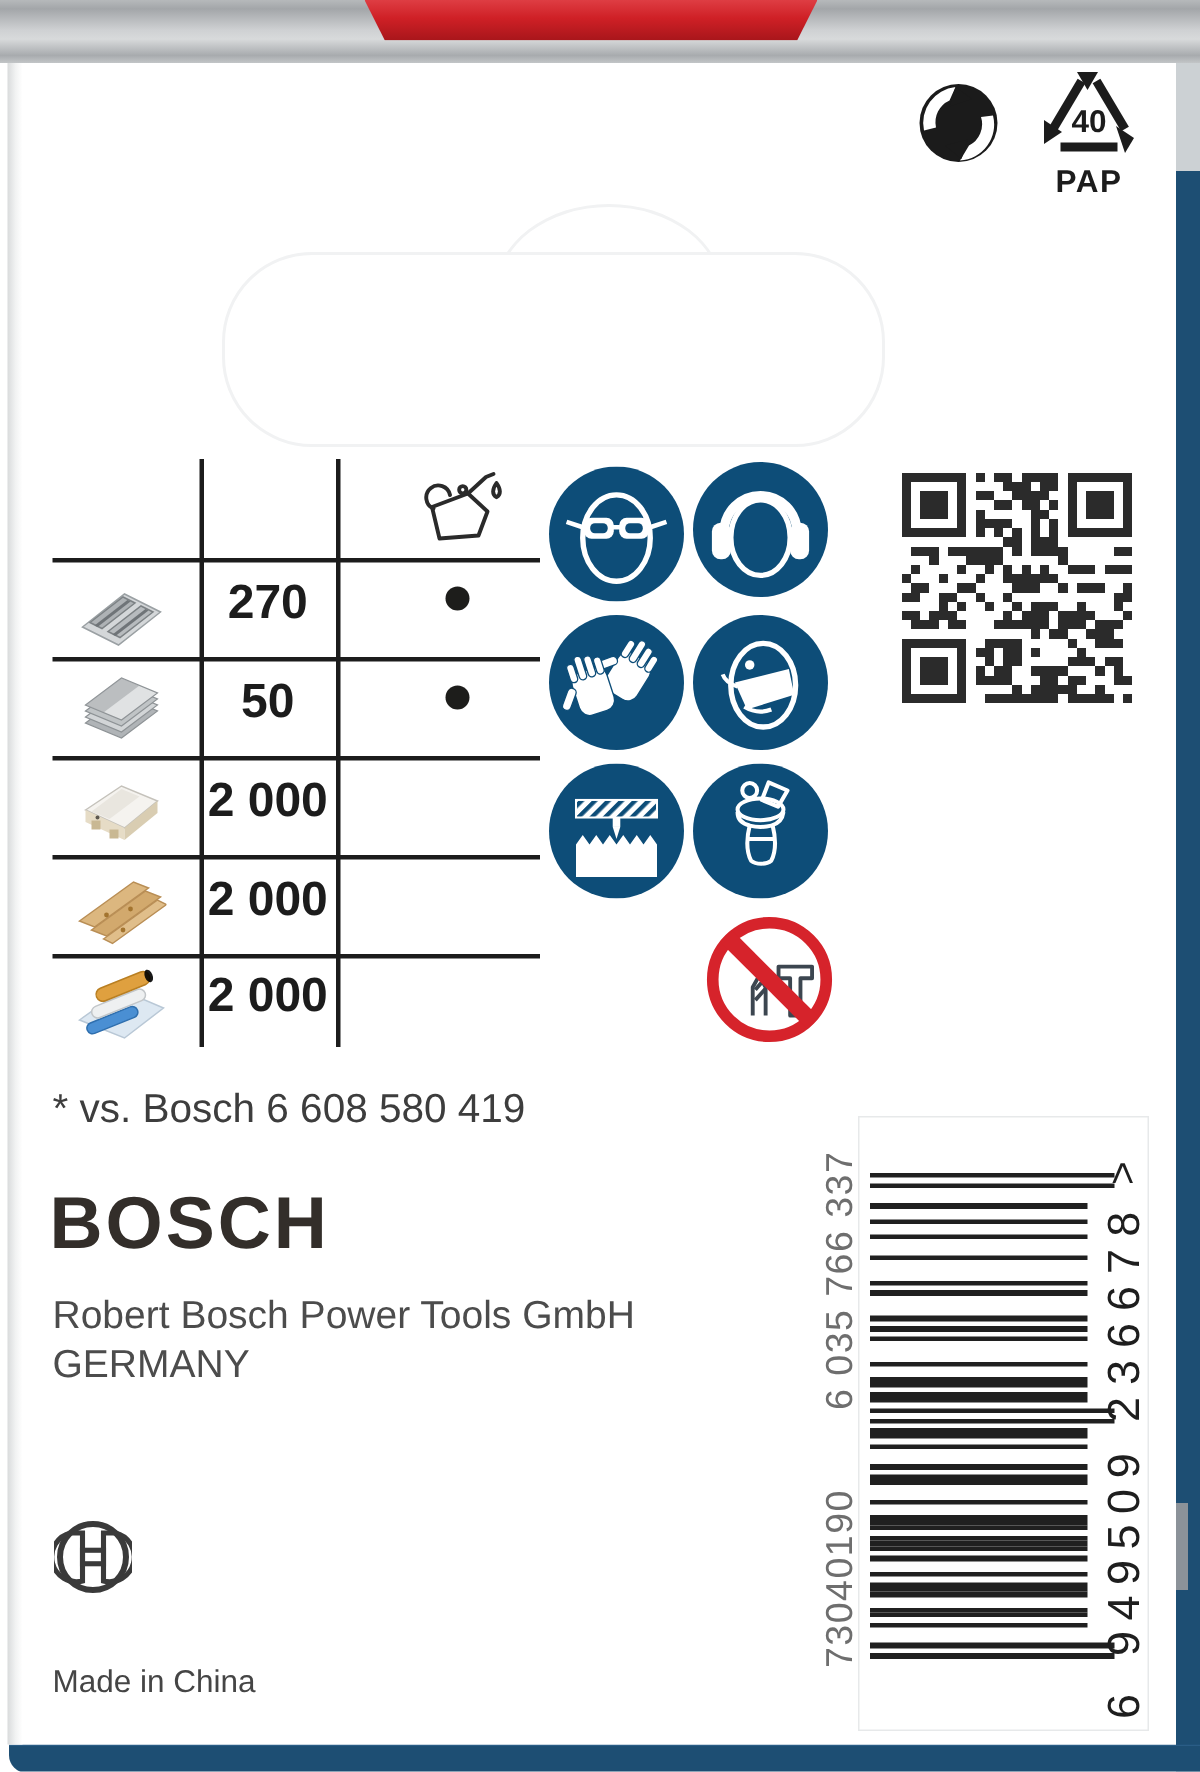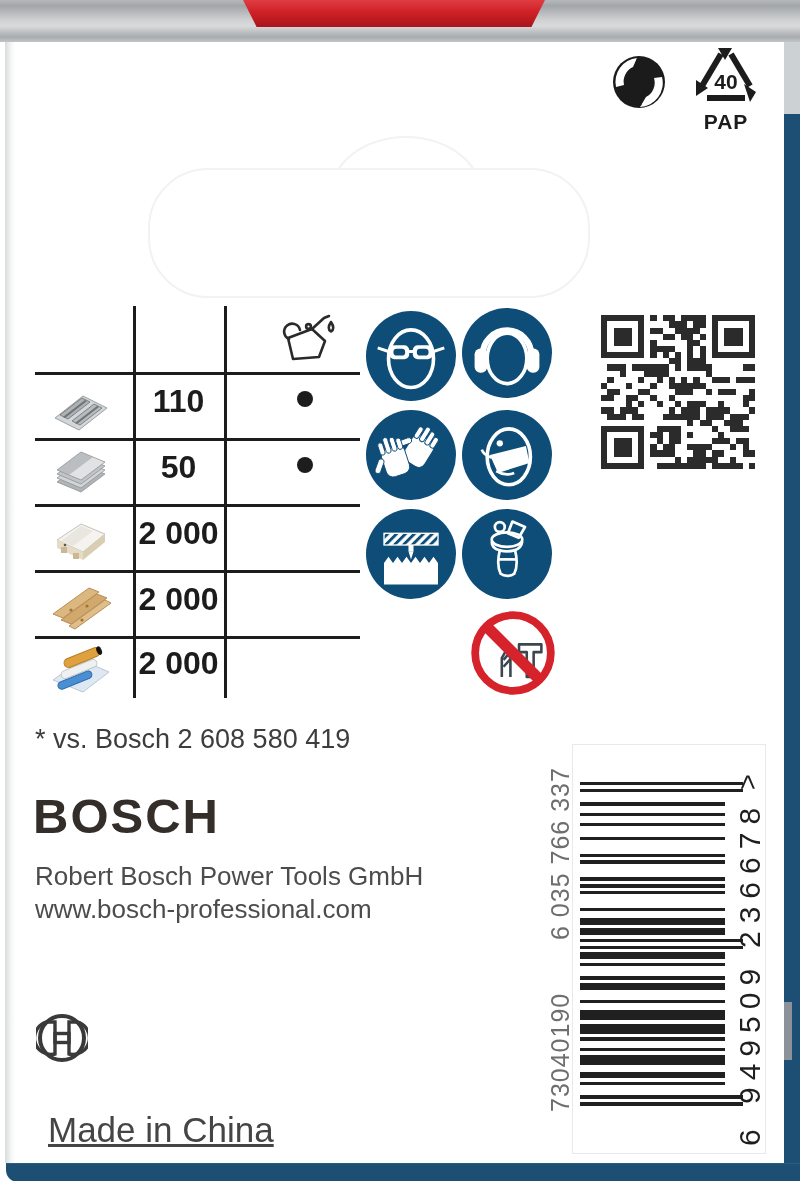--- a/index.html
+++ b/index.html
@@ -37,21 +37,21 @@
   .tbl .cell-oil{position:absolute;left:214px;width:111px;text-align:center;}
   .dot{display:inline-block;width:16px;height:16px;border-radius:50%;background:#1d1d1b;}
   
   .pic{width:90px;height:90px;}
   
   .qr{left:592px;top:306px;width:172px;height:172px;background:#fff;padding:0;}
   
   .footnote{left:35px;top:724px;font-size:27px;color:#3d3d3d;}
   .bosch-logo{left:33px;top:788px;font-size:49px;font-weight:bold;letter-spacing:2px;color:#332e2a;}
   .address{left:35px;top:860px;font-size:26px;line-height:33px;color:#4c4c4c;}
-  .madein{left:48px;top:1110px;font-size:35px;color:#454545;text-decoration:underline;}
+  .madein{left:35px;top:1110px;font-size:21px;color:#454545;}
   .bosch-symbol{left:36px;top:1012px;width:52px;height:52px;}
   
   .bc-label{left:572px;top:744px;width:192px;height:408px;background:#fff;border:1px solid #e7e9ea;}
   .bc-bars{left:580px;top:782px;display:flex;flex-direction:column;}
   .bc-bars div{width:145px;}
   .bc-bars div.g{width:163px;}
   .vtext{position:absolute;transform-origin:0 0;transform:rotate(-90deg);white-space:nowrap;}
   .ean{font-size:30px;color:#1e1e1e;}
   .sidenum{font-size:25px;color:#6e6e6e;letter-spacing:1px;}
 </style>
@@ -117,21 +117,21 @@
 
   <div class="cell-icon" style="top:82px">
     <svg width="62" height="52" viewBox="0 0 62 52">
       <polygon points="6,36 34,14 58,26 30,48" fill="#d4d7d9" stroke="#9aa0a3" stroke-width="1"></polygon>
       <polygon points="11,33 33,16 41,20 19,37" fill="#aeb2b5" stroke="#7d8285" stroke-width="1"></polygon>
       <polygon points="14,35 36,18 38,19 16,36" fill="#6f7478"></polygon>
       <polygon points="23,39 45,22 53,26 31,43" fill="#b7bbbe" stroke="#7d8285" stroke-width="1"></polygon>
       <polygon points="26,41 48,24 50,25 28,42" fill="#6f7478"></polygon>
     </svg>
   </div>
-  <div class="cell-rpm" style="top:83px">110</div>
+  <div class="cell-rpm" style="top:83px">270</div>
   <div class="cell-oil" style="top:91px"><span class="dot"></span></div>
 
   <div class="cell-icon" style="top:148px">
     <svg width="62" height="52" viewBox="0 0 62 52">
       <polygon points="8,34 32,16 56,26 32,44" fill="#b0b4b7" stroke="#8e9396" stroke-width="0.8"></polygon>
       <polygon points="8,30 32,12 56,22 32,40" fill="#d2d5d7" stroke="#8e9396" stroke-width="0.8"></polygon>
       <polygon points="8,26 32,8 56,18 32,36" fill="#c0c4c6" stroke="#8e9396" stroke-width="0.8"></polygon>
       <polygon points="8,22 32,4 56,14 32,32" fill="#e0e2e3" stroke="#8e9396" stroke-width="0.8"></polygon>
       <polygon points="32,4 44,9 20,27 8,22" fill="#9da1a4" opacity="0.55"></polygon>
     </svg>
@@ -588,25 +588,25 @@
       <rect x="16" y="24" width="1" height="1" fill="#2b2b2b"></rect>
       <rect x="18" y="24" width="1" height="1" fill="#2b2b2b"></rect>
       <rect x="19" y="24" width="1" height="1" fill="#2b2b2b"></rect>
       <rect x="20" y="24" width="1" height="1" fill="#2b2b2b"></rect>
       <rect x="21" y="24" width="1" height="1" fill="#2b2b2b"></rect>
       <rect x="22" y="24" width="1" height="1" fill="#2b2b2b"></rect>
       <rect x="24" y="24" width="1" height="1" fill="#2b2b2b"></rect>
     </svg>
 </div>
 
-<div class="abs footnote">* vs. Bosch 2 608 580 419</div>
+<div class="abs footnote">* vs. Bosch 6 608 580 419</div>
 <div class="abs bosch-logo">BOSCH</div>
 <div class="abs address">
   <div>Robert Bosch Power Tools GmbH</div>
-  <div>www.bosch-professional.com</div>
+  <div>GERMANY</div>
 </div>
 <div class="abs bosch-symbol">
   <svg width="52" height="52" viewBox="0 0 52 52">
     <circle cx="26" cy="26" r="22" fill="none" stroke="#3a3a3a" stroke-width="4"></circle>
     <g stroke="#3a3a3a" stroke-width="3.4" fill="none">
       <path d="M19,10 v32 a16,16 0 0 1 -8,-32z" transform="translate(0,0)"></path>
       <path d="M33,10 v32 a16,16 0 0 0 8,-32z"></path>
       <rect x="19" y="21.5" width="14" height="9"></rect>
     </g>
   </svg>

